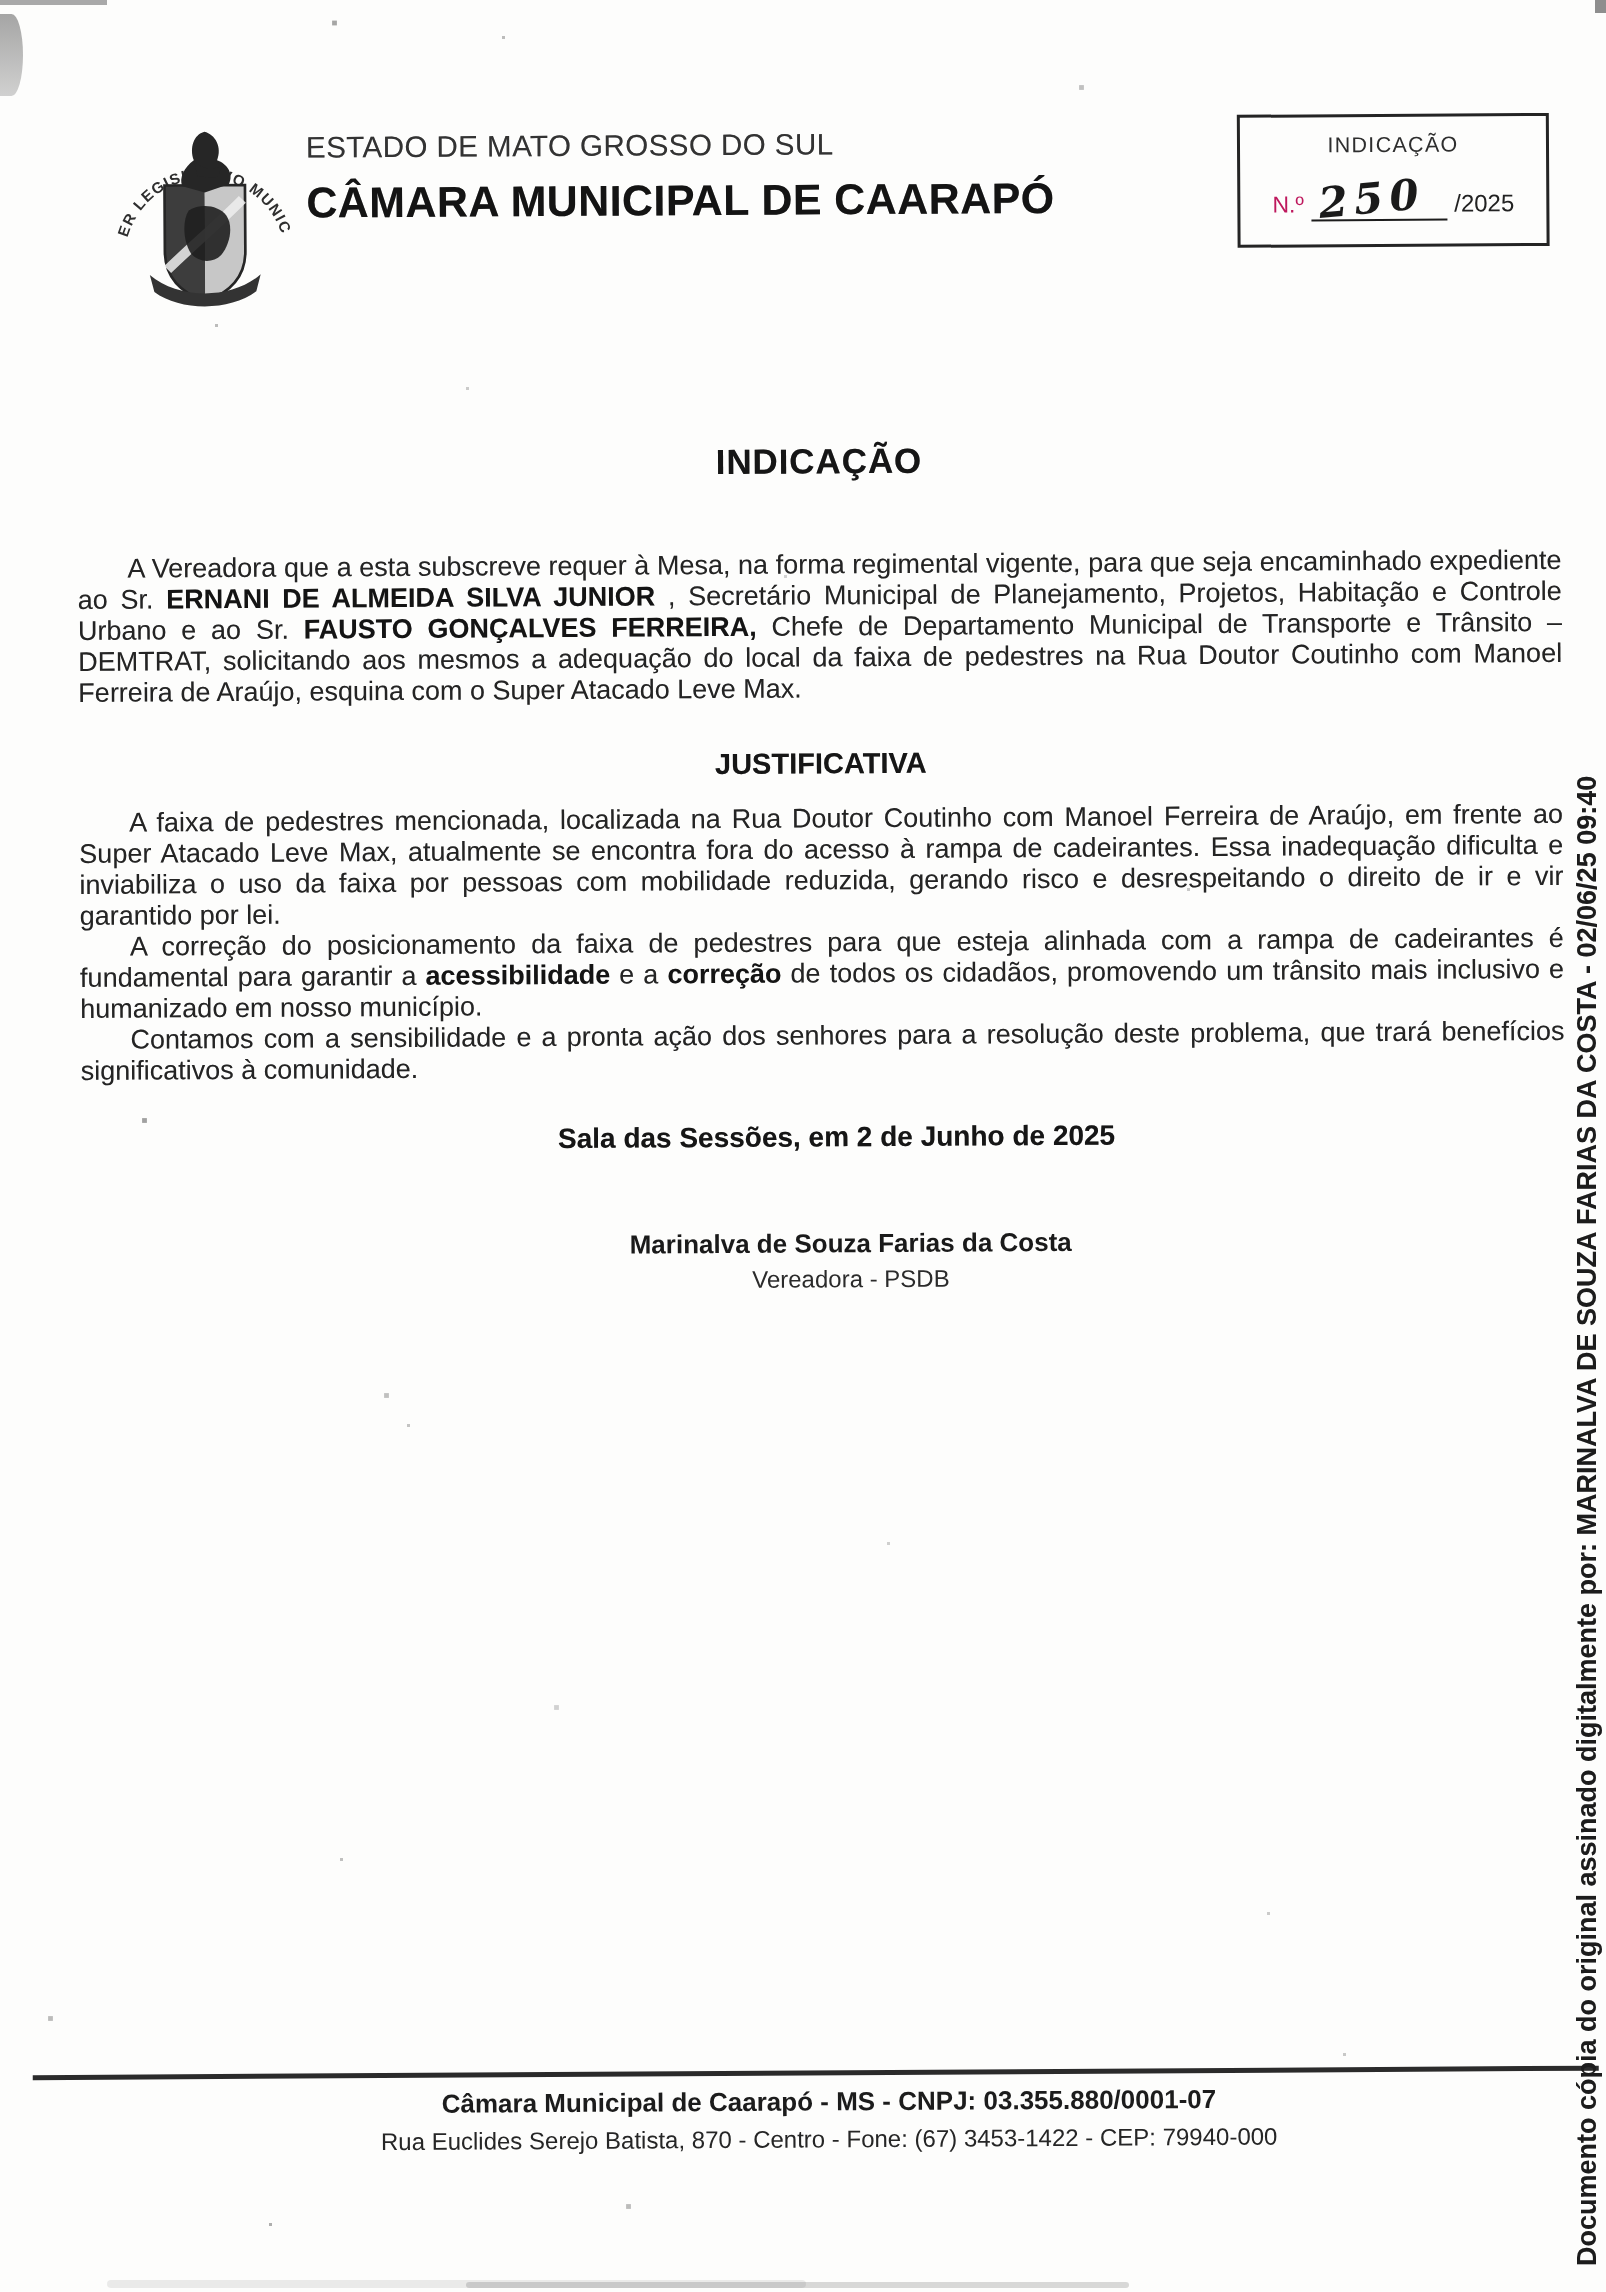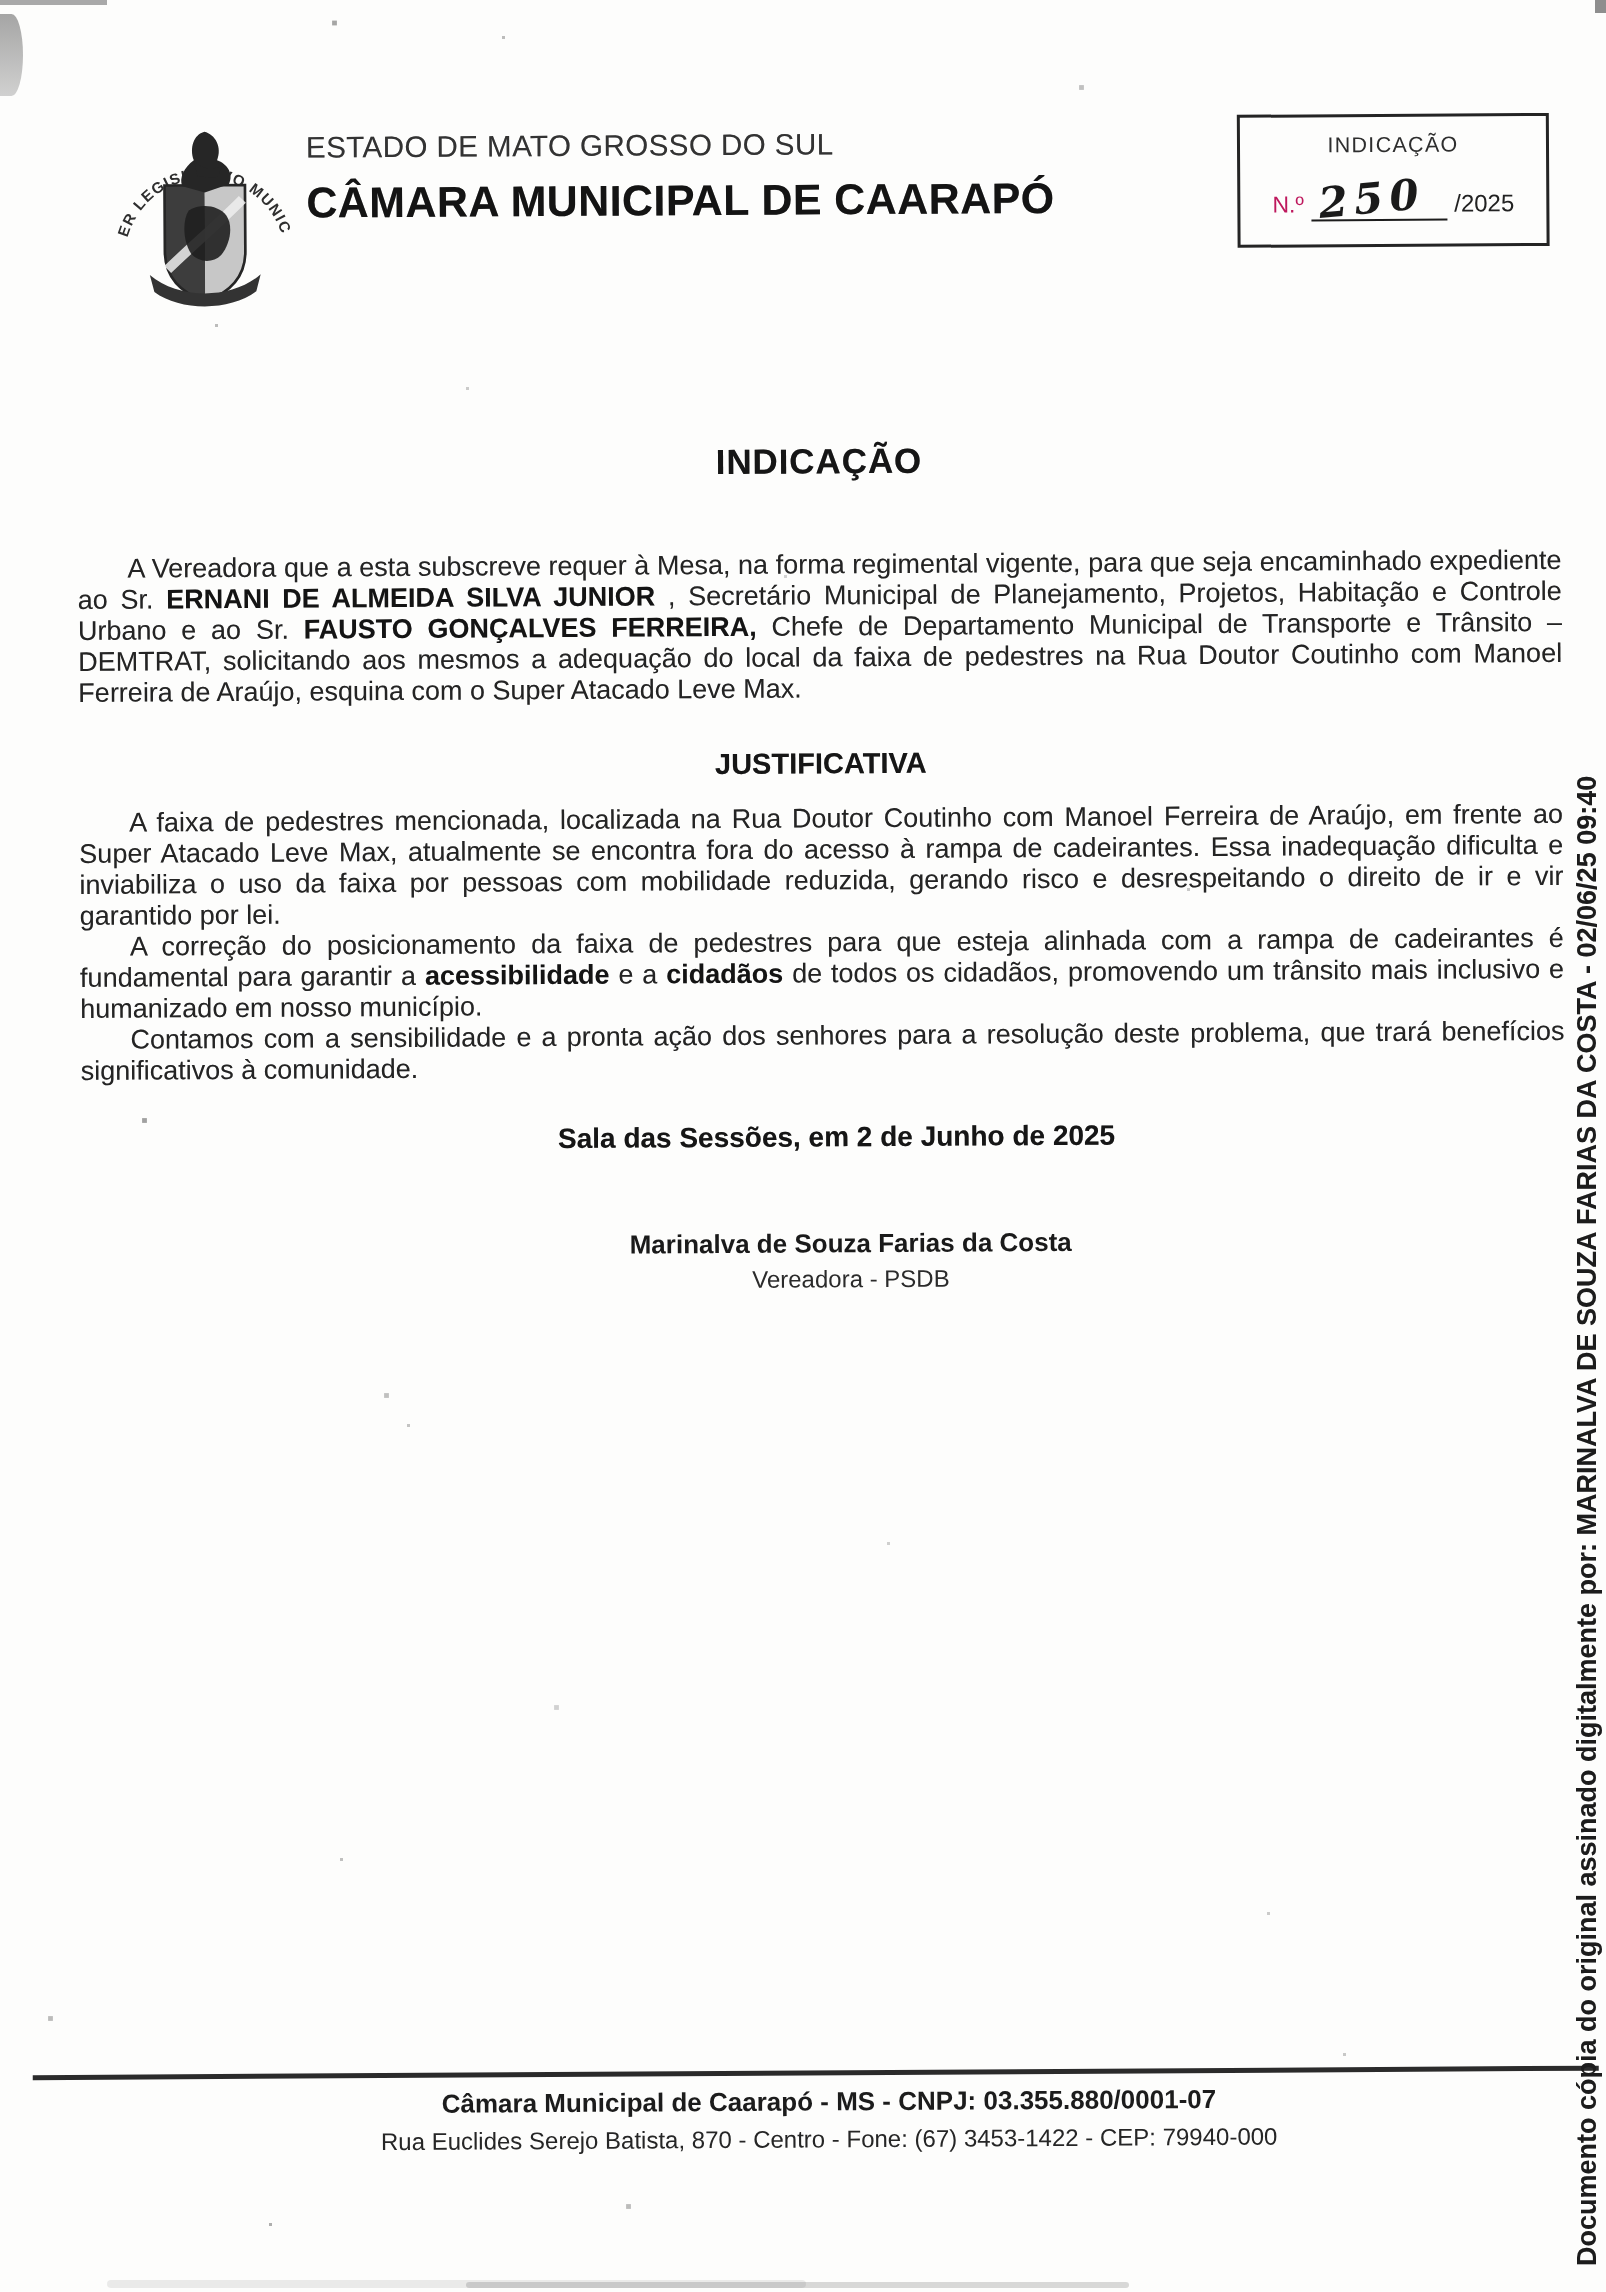--- a/index.html
+++ b/index.html
@@ -128,21 +128,21 @@
     </div>
 
     <div class="main">
       <h1 class="doc-title">INDICAÇÃO</h1>
 
       <p class="body-p intro"><span>A Vereadora que a esta subscreve requer à Mesa, na forma regimental vigente, para que seja encaminhado expediente ao Sr. </span><b>ERNANI DE ALMEIDA SILVA JUNIOR</b><span> , Secretário Municipal de Planejamento, Projetos, Habitação e Controle Urbano e ao Sr. </span><b>FAUSTO GONÇALVES FERREIRA,</b><span> Chefe de Departamento Municipal de Transporte e Trânsito – DEMTRAT, solicitando aos mesmos a adequação do local da faixa de pedestres na Rua Doutor Coutinho com Manoel Ferreira de Araújo, esquina com o Super Atacado Leve Max.</span></p>
 
       <h2 class="just-heading">JUSTIFICATIVA</h2>
 
       <p class="body-p"><span>A faixa de pedestres mencionada, localizada na Rua Doutor Coutinho com Manoel Ferreira de Araújo, em frente ao Super Atacado Leve Max, atualmente se encontra fora do acesso à rampa de cadeirantes. Essa inadequação dificulta e inviabiliza o uso da faixa por pessoas com mobilidade reduzida, gerando risco e desrespeitando o direito de ir e vir garantido por lei.</span></p>
-      <p class="body-p"><span>A correção do posicionamento da faixa de pedestres para que esteja alinhada com a rampa de cadeirantes é fundamental para garantir a </span><b>acessibilidade</b><span> e a </span><b>cidadãos</b><span> de todos os cidadãos, promovendo um trânsito mais inclusivo e humanizado em nosso município.</span></p>
+      <p class="body-p"><span>A correção do posicionamento da faixa de pedestres para que esteja alinhada com a rampa de cadeirantes é fundamental para garantir a </span><b>acessibilidade</b><span> e a </span><b>correção</b><span> de todos os cidadãos, promovendo um trânsito mais inclusivo e humanizado em nosso município.</span></p>
       <p class="body-p"><span>Contamos com a sensibilidade e a pronta ação dos senhores para a resolução deste problema, que trará benefícios significativos à comunidade.</span></p>
 
       <div class="closing-line">Sala das Sessões, em 2 de Junho de 2025</div>
 
       <div class="signature">
         <div class="sig-name">Marinalva de Souza Farias da Costa</div>
         <div class="sig-role">Vereadora - PSDB</div>
       </div>
     </div>
 

